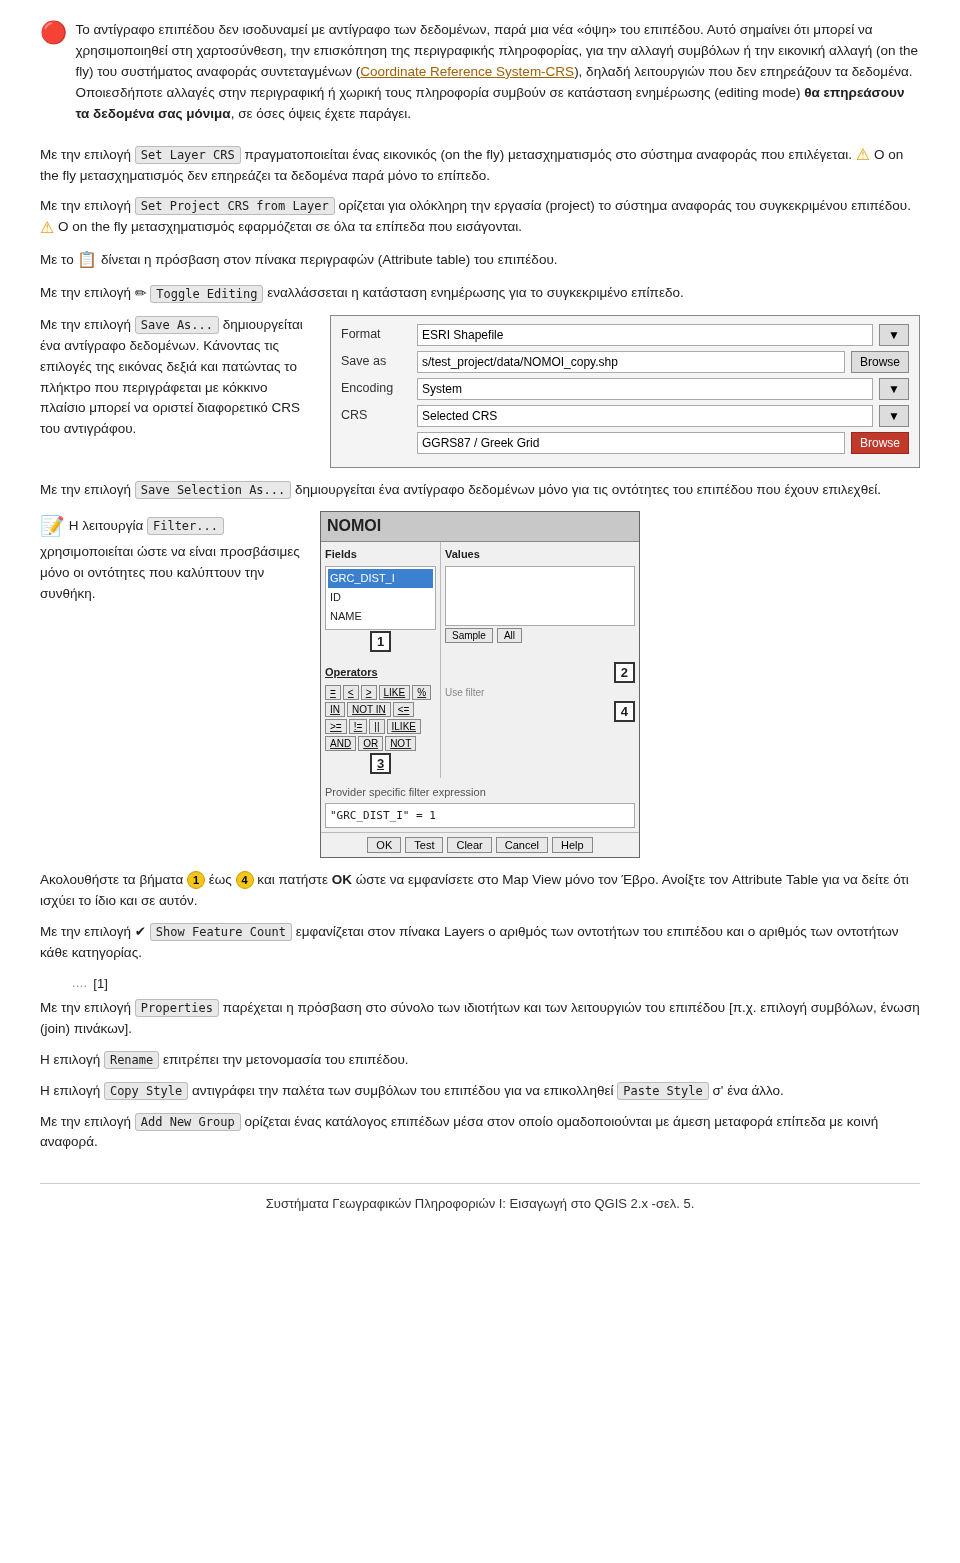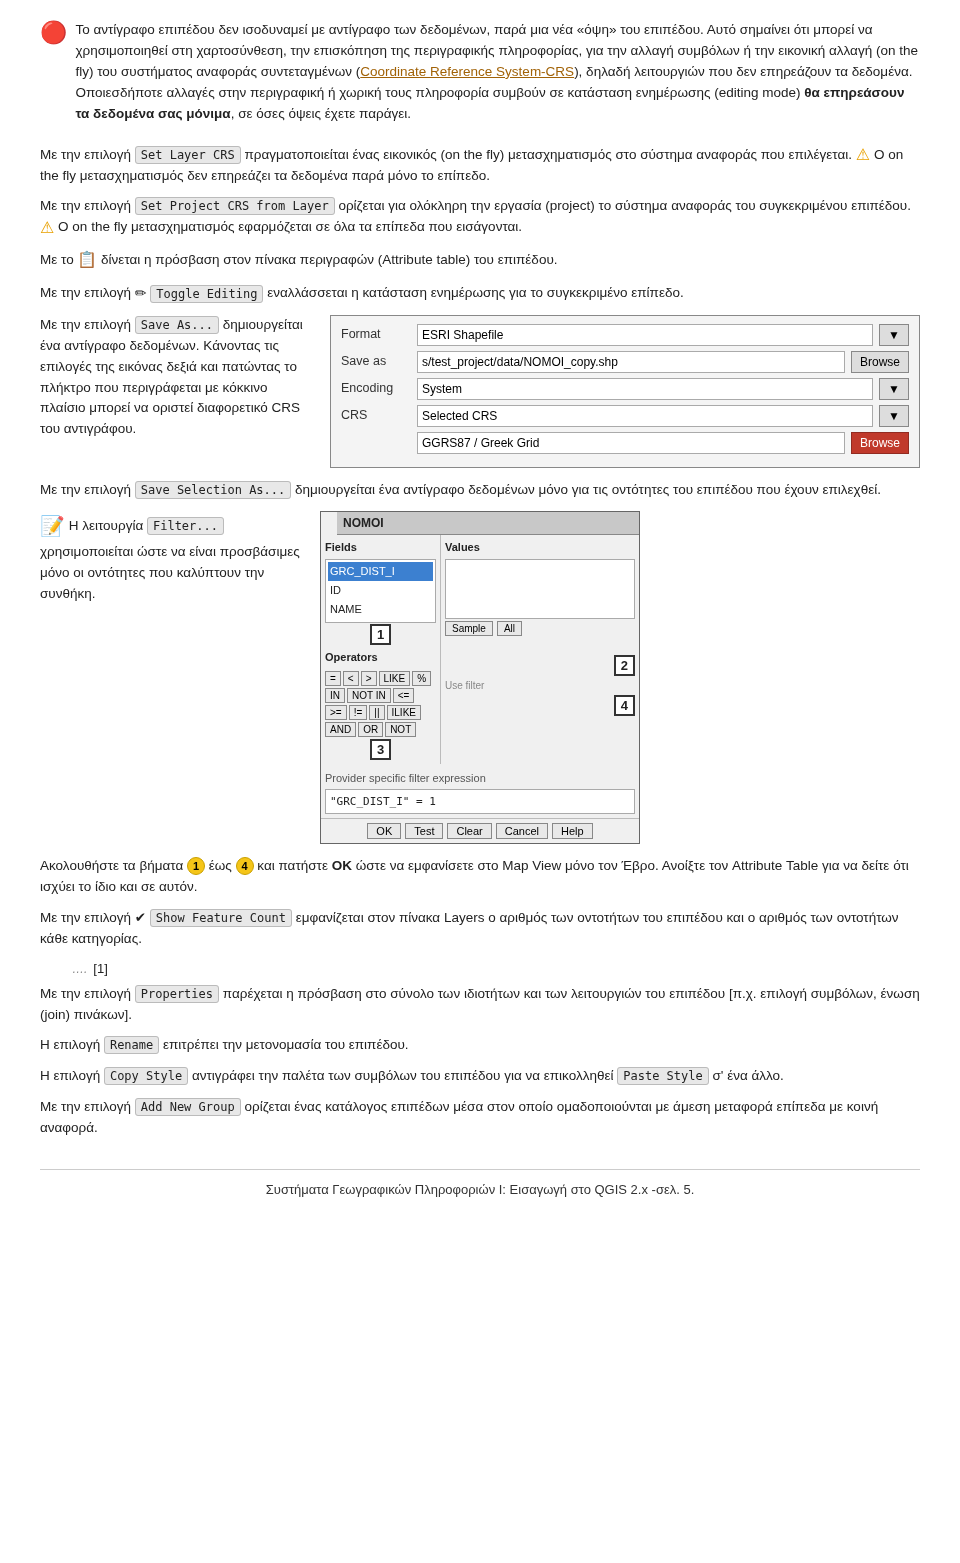--- a/index.html
+++ b/index.html
@@ -105,25 +105,24 @@
     .filter-dialog {
       border: 1px solid #666;
       background: #f0f0f0;
       width: 320px;
       font-size: 12px;
     }
     .filter-header {
       background: #c8c8c8;
       padding: 2px 6px;
       font-weight: bold;
-      font-size: 12px;
+      font-size: 16px;
       border-bottom: 1px solid #888;
       display: flex;
       justify-content: space-between;
-      margin-left: 16px;
     }
     .filter-body {
       display: flex;
       gap: 0;
     }
     .filter-left {
       flex: 0 0 120px;
       border-right: 1px solid #bbb;
       padding: 4px;
     }
@@ -373,21 +372,21 @@
               <div>ID</div>
               <div>NAME</div>
               <div>AREA</div>
               <div>DENIST_94</div>
 
             </div>
 
             <div style="text-align:center; margin-top:2px;">
               <span style="border:2px solid #333; padding:1px 5px; font-weight:bold; font-size:13px; background:#fff;">1</span>
             </div>
-            <div style="margin-top:4px;">
+            <div style="margin-top:12px;text-decoration:underline;">
               <div class="filter-section-title">Operators</div>
               <div class="filter-ops">
                 <button>=</button>
                 <button>&lt;</button>
                 <button>&gt;</button>
                 <button>LIKE</button>
                 <button>%</button>
                 <button>IN</button>
                 <button>NOT IN</button>
                 <button>&lt;=</button>

